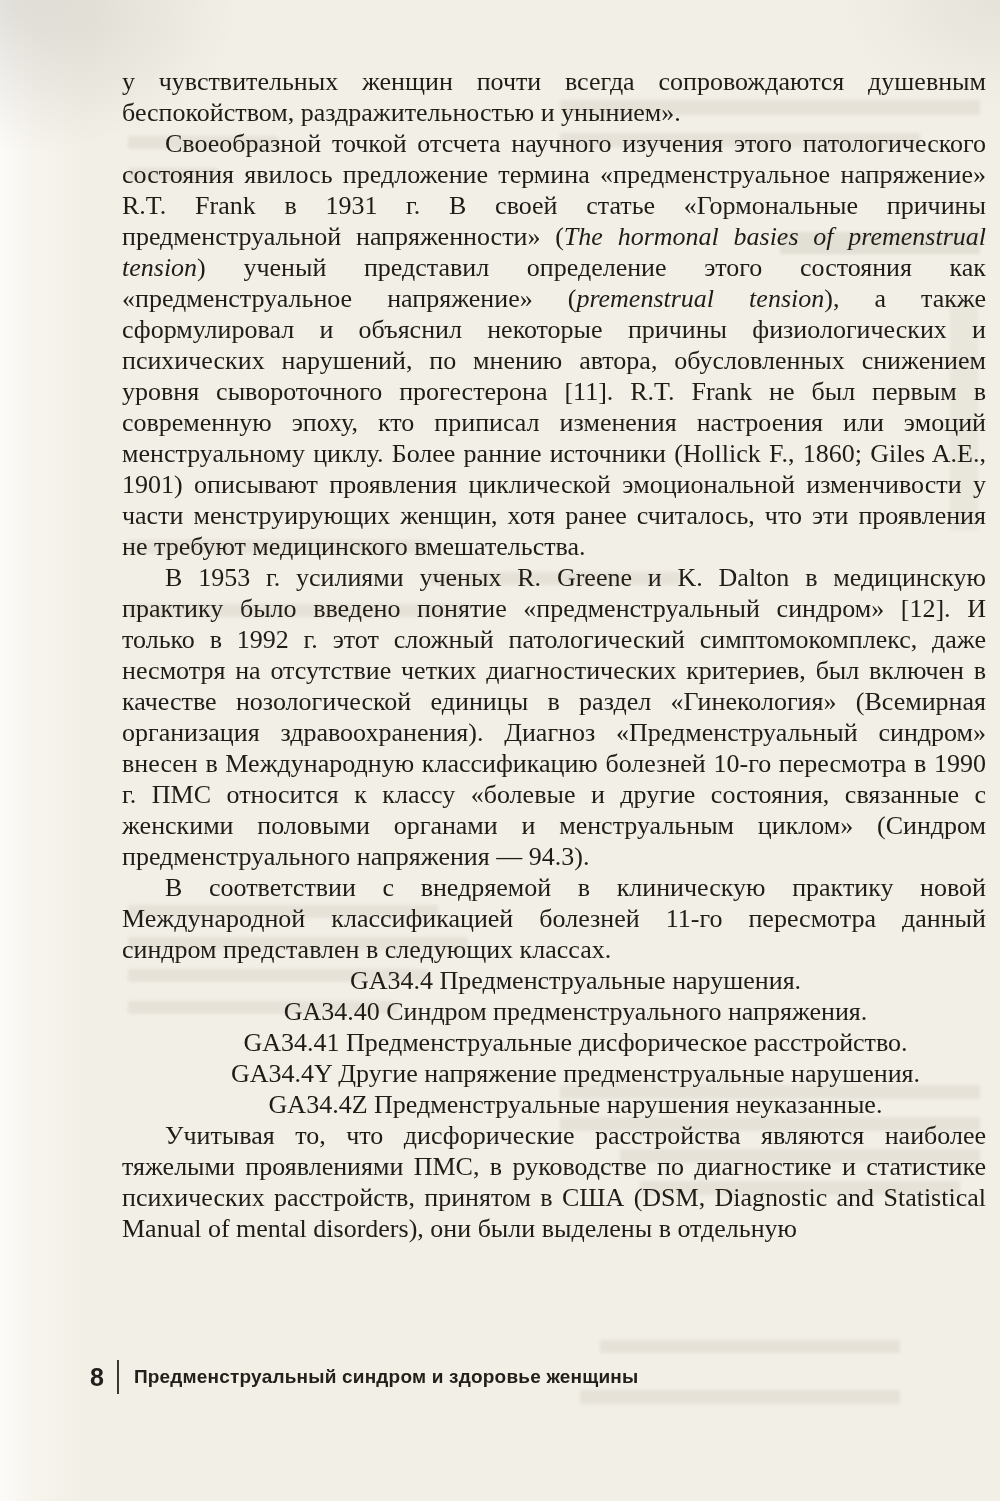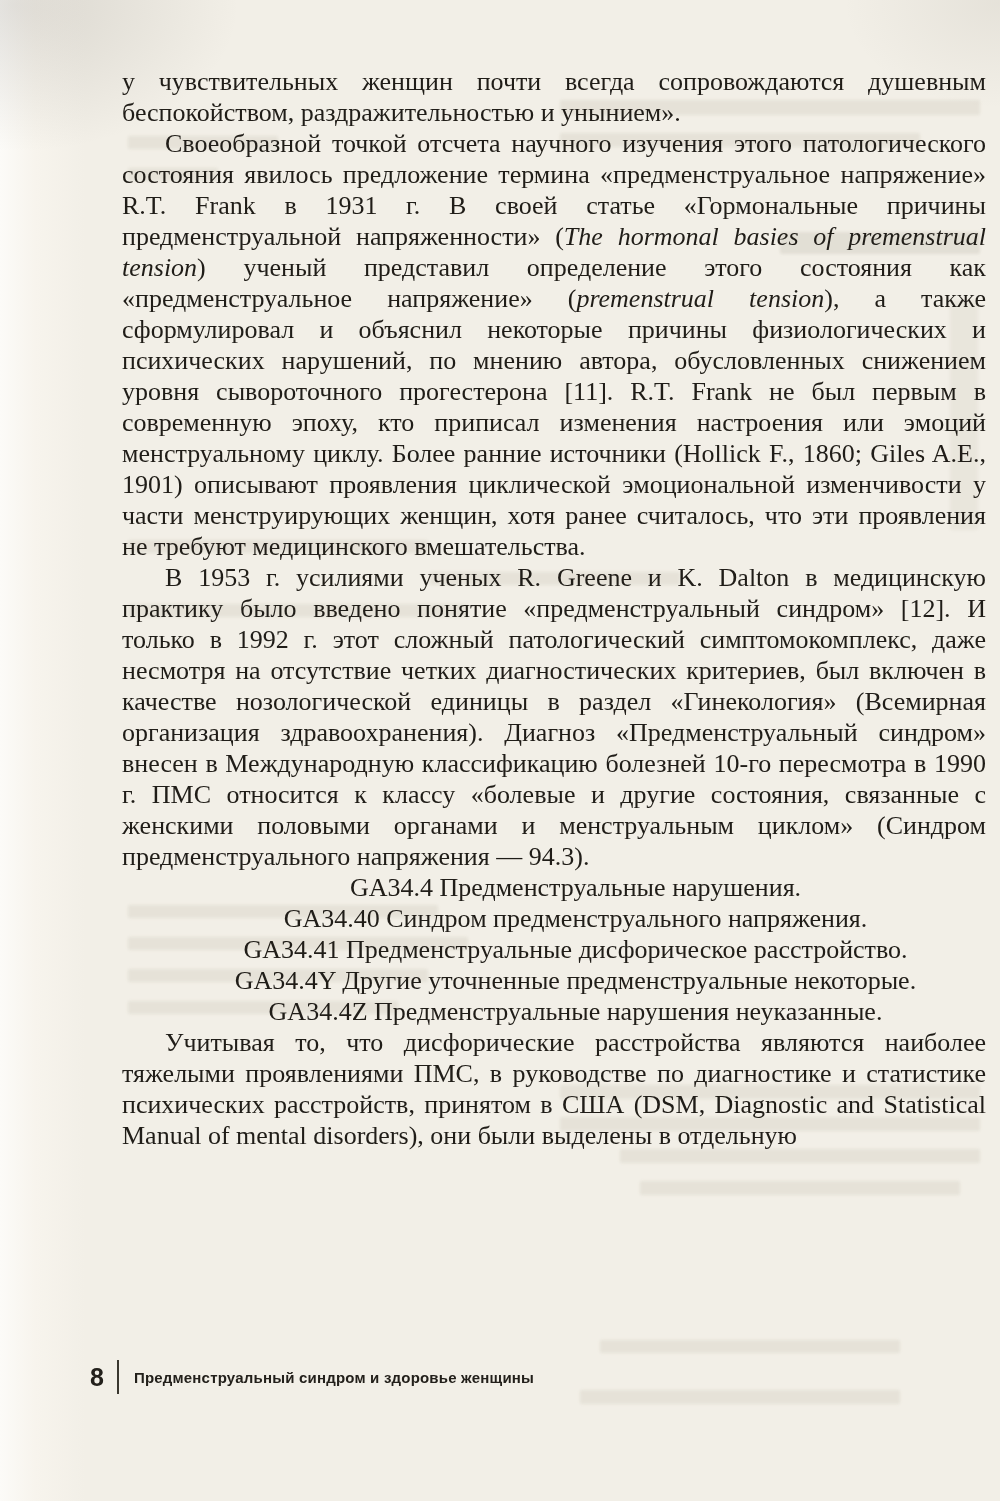--- a/index.html
+++ b/index.html
@@ -39,21 +39,21 @@
     position: absolute;
     left: 90px; top: 1360px;
     z-index: 1;
     display: flex;
     align-items: center;
     font-family: "Liberation Sans", sans-serif;
     color: #23201b;
   }
   .page-num { font-weight: bold; font-size: 25px; margin-right: 13px; }
   .footer-rule { width: 2px; height: 34px; background: #3a372f; margin-right: 15px; }
-  .running { font-weight: bold; font-size: 15px; letter-spacing: 0.2px; }
+  .running { font-weight: bold; font-size: 19px; letter-spacing: 0.2px; }
 </style>
 </head>
 <body>
 
 <div class="ghost-layer">
   <div class="ghost" style="left:560px;top:100px;width:420px;height:15px"></div>
   <div class="ghost" style="left:560px;top:133px;width:360px;height:14px"></div>
   <div class="ghost" style="left:128px;top:136px;width:150px;height:13px"></div>
   <div class="ghost" style="left:128px;top:168px;width:90px;height:13px"></div>
   <div class="ghost" style="left:780px;top:232px;width:200px;height:22px;background:rgba(125,113,92,0.13)"></div>
@@ -70,24 +70,25 @@
   <div class="ghost" style="left:620px;top:1149px;width:360px;height:14px"></div>
   <div class="ghost" style="left:640px;top:1181px;width:320px;height:14px"></div>
   <div class="ghost" style="left:600px;top:1340px;width:300px;height:13px"></div>
   <div class="ghost" style="left:580px;top:1390px;width:320px;height:14px"></div>
 </div>
 
 <div class="text-block">
   <p class="p">у чувствительных женщин почти всегда сопровождаются душевным беспокойством, раздражительностью и унынием».</p>
   <p class="p indent"><span>Своеобразной точкой отсчета научного изучения этого патологического состояния явилось предложение термина «предменструальное напряжение» R.T. Frank в 1931 г. В своей статье «Гормональные причины предменструальной напряженности» (</span><span class="it">The hormonal basies of premenstrual tension</span><span>) ученый представил определение этого состояния как «предменструальное напряжение» (</span><span class="it">premenstrual tension</span><span>), а также сформулировал и объяснил некоторые причины физиологических и психических нарушений, по мнению автора, обусловленных снижением уровня сывороточного прогестерона [11]. R.T. Frank не был первым в современную эпоху, кто приписал изменения настроения или эмоций менструальному циклу. Более ранние источники (Hollick F., 1860; Giles A.E., 1901) описывают проявления циклической эмоциональной изменчивости у части менструирующих женщин, хотя ранее считалось, что эти проявления не требуют медицинского вмешательства.</span></p>
   <p class="p indent">В 1953 г. усилиями ученых R. Greene и K. Dalton в медицинскую практику было введено понятие «предменструальный синдром» [12]. И только в 1992 г. этот сложный патологический симптомокомплекс, даже несмотря на отсутствие четких диагностических критериев, был включен в качестве нозологической единицы в раздел «Гинекология» (Всемирная организация здравоохранения). Диагноз «Предменструальный синдром» внесен в Международную классификацию болезней 10-го пересмотра в 1990 г. ПМС относится к классу «болевые и другие состояния, связанные с женскими половыми органами и менструальным циклом» (Синдром предменструального напряжения — 94.3).</p>
+  <p class="p indent">В соответствии с внедряемой в клиническую практику новой Международной классификацией болезней 11-го пересмотра данный синдром представлен в следующих классах.</p>
   <p class="p indent left">GA34.4 Предменструальные нарушения.</p>
   <p class="p indent left">GA34.40 Синдром предменструального напряжения.</p>
   <p class="p indent left">GA34.41 Предменструальные дисфорическое расстройство.</p>
-  <p class="p indent left">GA34.4Y Другие уточненные предменструальные некоторые.</p>
+  <p class="p indent left">GA34.4Y Другие напряжение предменструальные нарушения.</p>
   <p class="p indent left">GA34.4Z Предменструальные нарушения неуказанные.</p>
   <p class="p indent">Учитывая то, что дисфорические расстройства являются наиболее тяжелыми проявлениями ПМС, в руководстве по диагностике и статистике психических расстройств, принятом в США (DSM, Diagnostic and Statistical Manual of mental disorders), они были выделены в отдельную</p>
 </div>
 
 <div class="footer">
   <span class="page-num">8</span>
   <span class="footer-rule"></span>
   <span class="running">Предменструальный синдром и здоровье женщины</span>
 </div>
 

